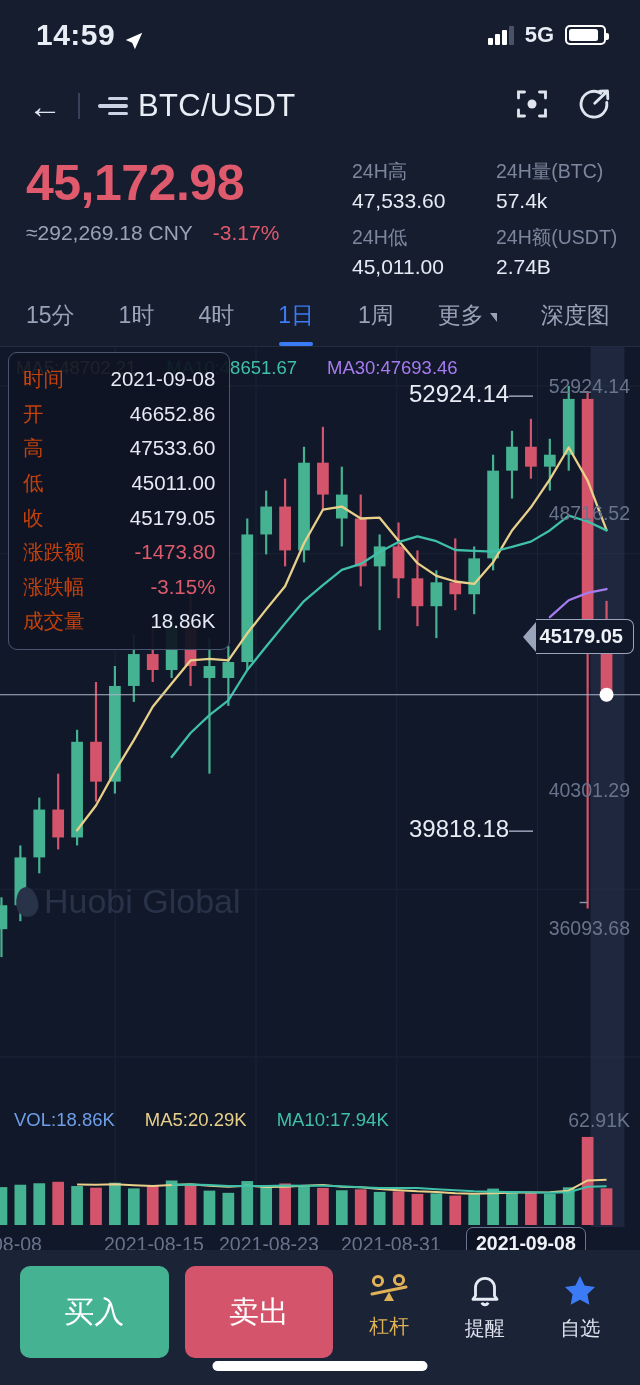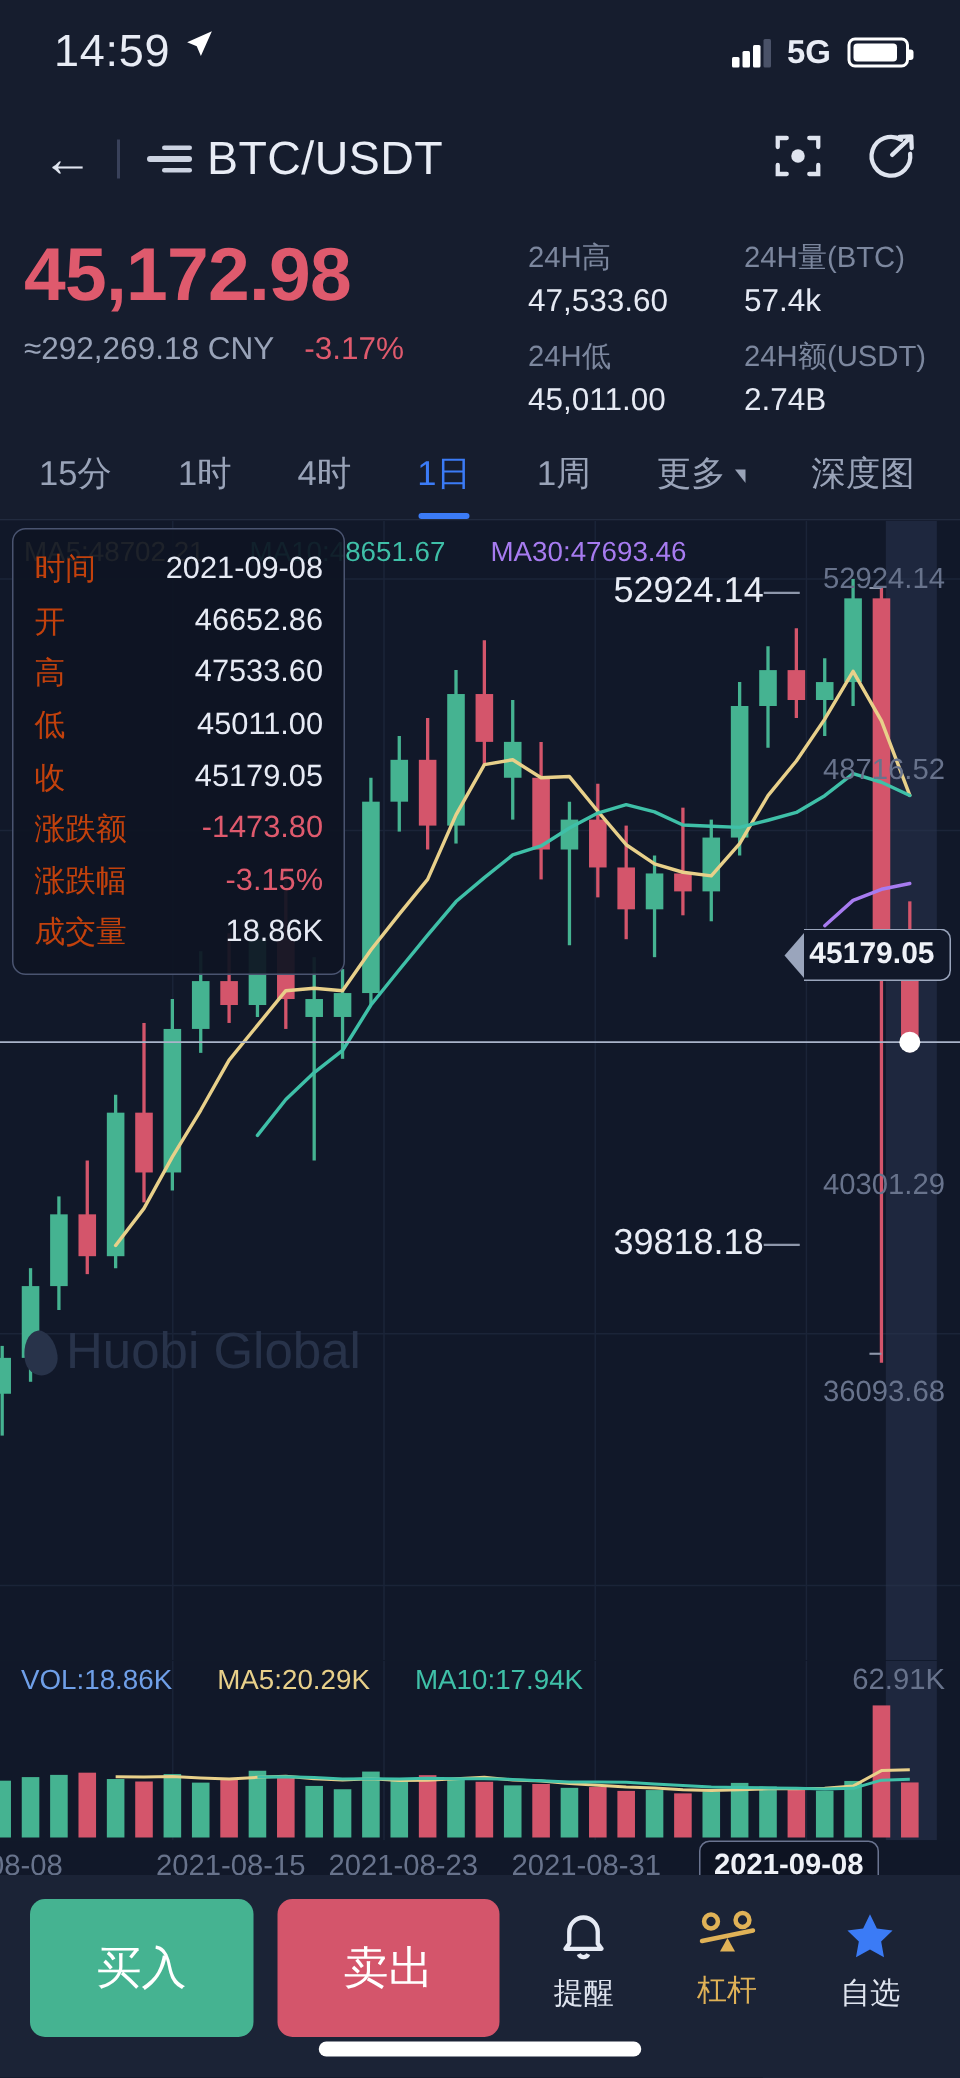--- a/index.html
+++ b/index.html
@@ -1,21 +1,21 @@
 <!DOCTYPE html>
 <html><head>
 <meta charset="utf-8">
 <style>
   * { margin:0; padding:0; box-sizing:border-box; }
   html,body { width:640px; height:1385px; background:#161d2e; overflow:hidden; }
   body { font-family:"Liberation Sans", sans-serif; color:#e8ecf5; position:relative; }
 
   
   .statusbar { height:70px; display:flex; align-items:center; justify-content:space-between; padding:0 34px 0 36px; }
-  .st-time { font-size:30px; font-weight:400; letter-spacing:.5px; display:flex; align-items:flex-start; gap:8px; }
+  .st-time { font-size:30px; font-weight:700; letter-spacing:.5px; display:flex; align-items:flex-end; gap:8px; }
   .st-right { display:flex; align-items:center; gap:11px; }
   .bars { display:flex; align-items:flex-end; gap:2.5px; height:19px; }
   .bars i { width:4.5px; background:#fff; border-radius:1px; display:block; }
   .bars i:nth-child(1){height:7px} .bars i:nth-child(2){height:11px}
   .bars i:nth-child(3){height:15px} .bars i:nth-child(4){height:19px; background:#4a5268}
   .net { font-size:22px; font-weight:700; }
   .batt { width:41px; height:20px; border:2.3px solid #fff; border-radius:5px; position:relative; }
   .batt::after{content:"";position:absolute;right:-5px;top:6px;width:2.6px;height:7px;background:#fff;border-radius:0 2px 2px 0}
   .batt i{position:absolute;left:2px;top:2px;bottom:2px;width:78%;background:#fff;border-radius:2.5px;display:block}
 
@@ -27,21 +27,21 @@
   .nav-listicon span { height:3.4px; background:#ccd3e2; border-radius:2px; display:block; }
   .nav-listicon span:nth-child(1){width:20px;margin-left:10px}
   .nav-listicon span:nth-child(2){width:30px}
   .nav-listicon span:nth-child(3){width:20px;margin-left:10px}
   .nav-pair { font-size:31px; font-weight:400; margin-left:10px; letter-spacing:.3px; color:#e9edf6; }
   .nav-sp { flex:1; }
   .nav-ic { margin-left:26px; }
 
   
   .price-wrap { display:flex; padding:12px 0 10px 0; }
-  .price-left { padding-left:16px; width:352px; }
+  .price-left { padding-left:26px; width:352px; }
   .price-main { font-size:50px; font-weight:700; color:#df5a6d; letter-spacing:-.5px; line-height:1.18; }
   .price-sub { font-size:21px; color:#99a3b8; margin-top:8px; }
   .price-sub .pct { color:#df5a6d; margin-left:20px; }
   .stats { flex:1; display:grid; grid-template-columns:1fr 1fr; row-gap:11px; padding-top:4px; }
   .stat-l { font-size:19.5px; color:#7c879e; margin-bottom:4px; }
   .stat-v { font-size:21px; color:#e6eaf4; }
 
   
   .tfbar { height:58px; display:flex; align-items:center; padding:0 26px; gap:0; border-bottom:1px solid #222b3f; }
   .tf { font-size:23px; color:#99a3b8; margin-right:44px; position:relative; padding-bottom:5px; white-space:nowrap; }
@@ -409,36 +409,36 @@
   <span class="btab">委托挂单</span>
   <span class="btab">成交</span>
   <span class="btab">简介</span>
   <span class="ind"></span>
 </div>
 <div class="ghost"></div>
 
 <div class="actions">
   <div class="btn buy">买入</div>
   <div class="btn sell">卖出</div>
-  <div class="icbtn rem">
-    <svg width="38" height="38" viewBox="0 0 24 24" fill="none" stroke="#e6eaf4" stroke-width="1.8">
-      <path d="M18 15V10a6 6 0 0 0-12 0v5l-1.6 2.2h15.2z" stroke-linejoin="round"></path>
-        <path d="M10 19.4a2.2 2.2 0 0 0 4 0"></path>
-    </svg>
-    <span class="lbl">提醒</span>
-  </div>
   <div class="icbtn lev">
     <svg width="42" height="36" viewBox="0 0 42 36">
       <circle cx="10" cy="9" r="4.6" fill="none" stroke="#e0b257" stroke-width="3"></circle>
       <circle cx="31" cy="8" r="4.6" fill="none" stroke="#e0b257" stroke-width="3"></circle>
       <path d="M4 22L38 15" stroke="#e0b257" stroke-width="3" stroke-linecap="round"></path>
       <path d="M21 20l5 9H16z" fill="#e0b257"></path>
     </svg>
     <span class="lbl">杠杆</span>
   </div>
+  <div class="icbtn rem">
+    <svg width="38" height="38" viewBox="0 0 24 24" fill="none" stroke="#e6eaf4" stroke-width="1.8">
+      <path d="M18 15V10a6 6 0 0 0-12 0v5l-1.6 2.2h15.2z" stroke-linejoin="round"></path>
+        <path d="M10 19.4a2.2 2.2 0 0 0 4 0"></path>
+    </svg>
+    <span class="lbl">提醒</span>
+  </div>
   <div class="icbtn fav">
     <svg width="40" height="38" viewBox="0 0 24 24">
       <path d="M12 2.6l2.9 6 6.6.9-4.8 4.6 1.2 6.6-5.9-3.2-5.9 3.2 1.2-6.6L2.5 9.5l6.6-.9z" fill="#3b7bf6"></path>
     </svg>
     <span class="lbl">自选</span>
   </div>
 </div>
 
 <div class="homebar"></div>
 

